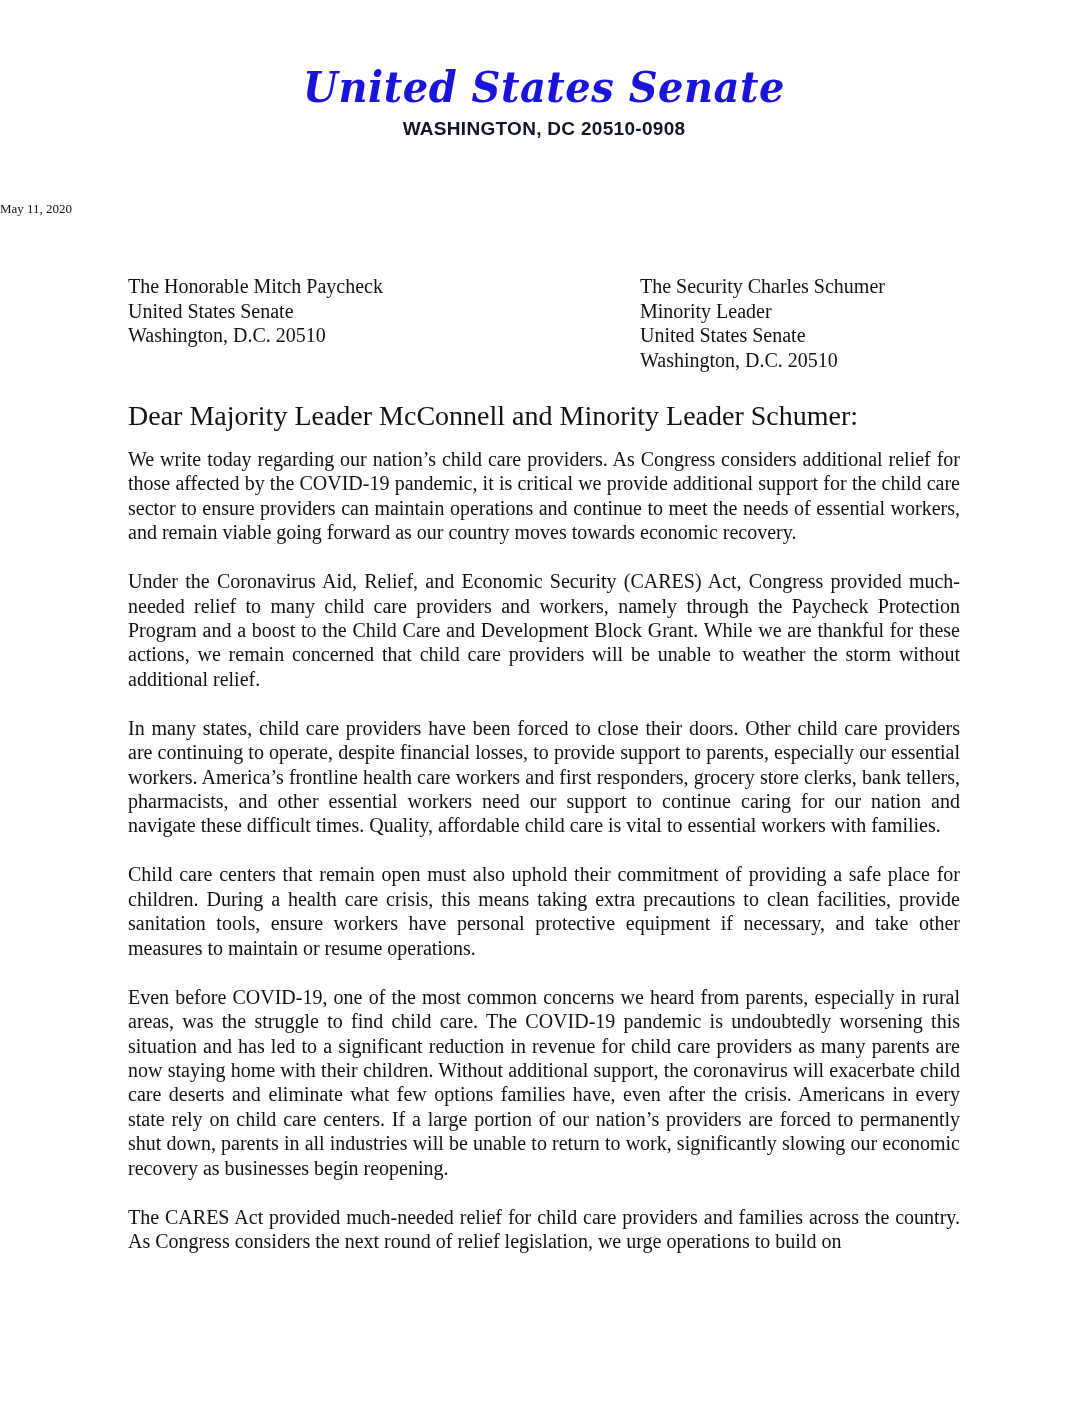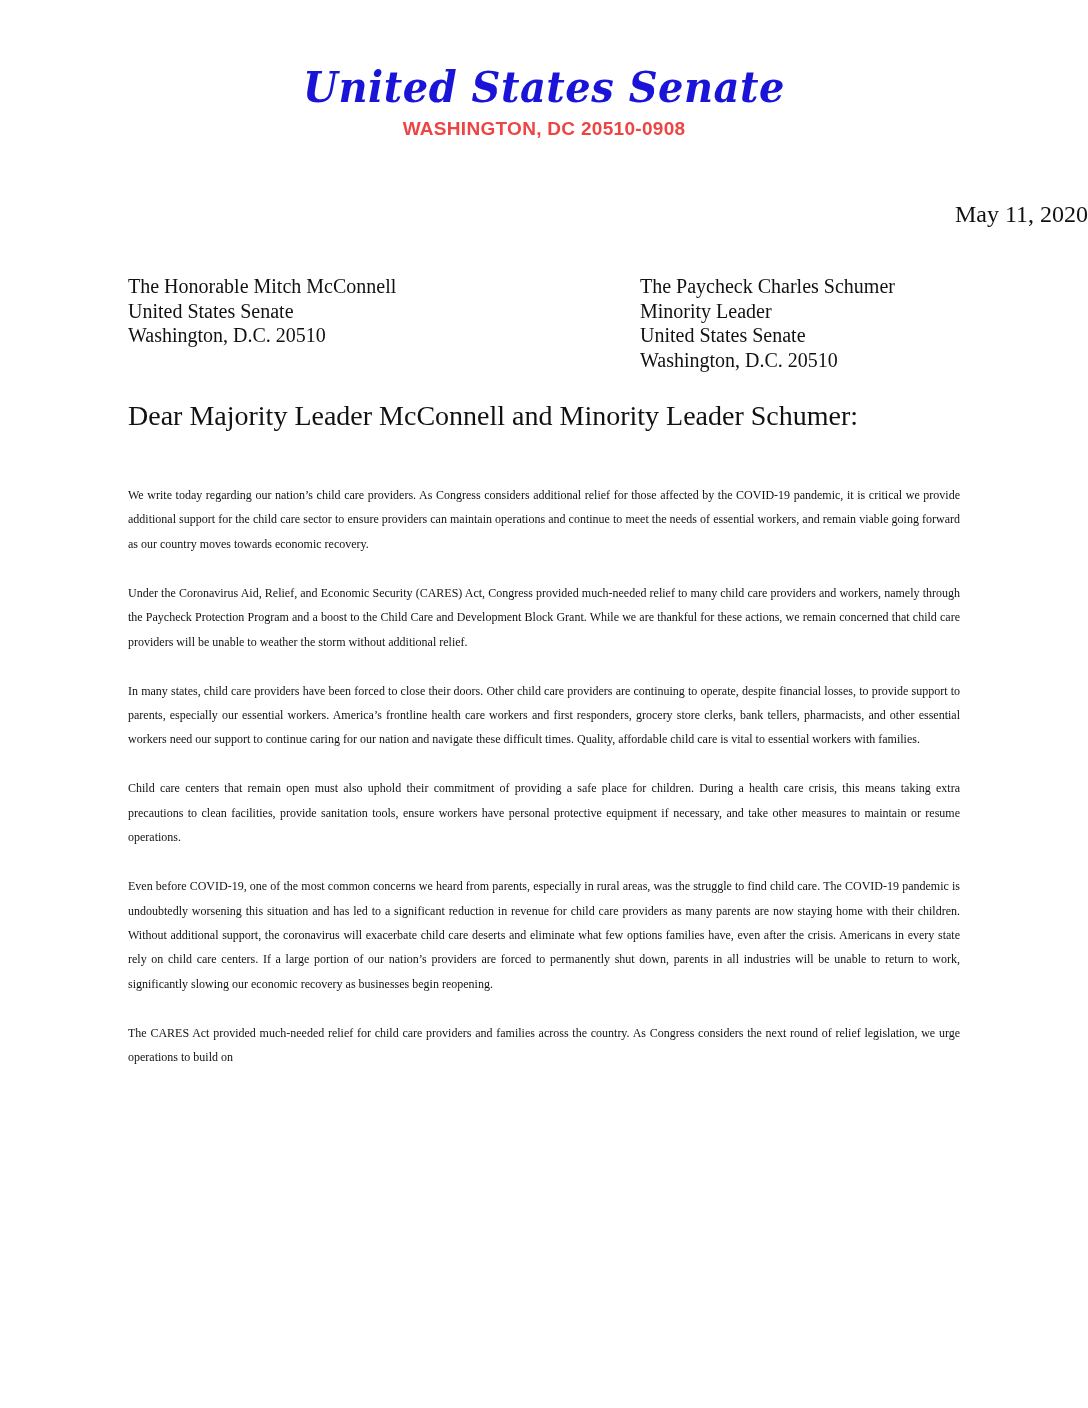--- a/index.html
+++ b/index.html
@@ -9,52 +9,52 @@
     }
     .letterhead-title {
       position: absolute; top: 62px; left: 0; width: 1088px; text-align: center;
       font-family: "DejaVu Serif", serif; font-weight: bold; font-style: italic;
       font-size: 40px; color: #1a14d8; letter-spacing: 0.5px; line-height: 50px;
       transform: scaleY(1.05);
     }
     .letterhead-addr {
       position: absolute; top: 118px; left: 0; width: 1088px; text-align: center;
       font-family: "Liberation Sans", sans-serif; font-weight: bold;
-      font-size: 19px; color: #ef4444; letter-spacing: 0.3px;
+      font-size: 19px; color: #0f172a; letter-spacing: 0.3px;
     }
     .date {
-      position: absolute; top: 201px; left: 0; width: 1088px; text-align: right;
-      font-size: 24px;
+      position: absolute; top: 201px; left: 0; width: 1088px; text-align: left;
+      font-size: 13px;
     }
     .addr-block { position: absolute; top: 274px; font-size: 20px; line-height: 24.5px; }
     .addr-left { left: 128px; }
     .addr-right { left: 640px; }
     .addr-line { display: block; white-space: nowrap; }
     .salutation { position: absolute; top: 400px; left: 128px; font-size: 28px; }
-    .body-text { position: absolute; top: 447px; left: 128px; width: 832px; font-size: 12px; line-height: 24.4px; margin-top: 36px; }
+    .body-text { position: absolute; top: 447px; left: 128px; width: 832px; font-size: 20px; line-height: 24.4px; }
     .para { margin: 0 0 24.6px 0; text-align: justify; }
   </style>
 </head>
 <body>
 
 <div>
   <div class="letterhead-title">United States Senate</div>
   <div class="letterhead-addr">WASHINGTON, DC 20510-0908</div>
 </div>
 
 <div class="date">May 11, 2020</div>
 
 <div class="addr-block addr-left">
-  <span class="addr-line">The Honorable Mitch McConnell</span>
+  <span class="addr-line">The Honorable Mitch Paycheck</span>
   <span class="addr-line">United States Senate</span>
   <span class="addr-line">Washington, D.C. 20510</span>
 </div>
 
 <div class="addr-block addr-right">
-  <span class="addr-line">The Paycheck Charles Schumer</span>
+  <span class="addr-line">The Security Charles Schumer</span>
   <span class="addr-line">Minority Leader</span>
   <span class="addr-line">United States Senate</span>
   <span class="addr-line">Washington, D.C. 20510</span>
 </div>
 
 <div class="salutation">Dear Majority Leader McConnell and Minority Leader Schumer:</div>
 
 <div class="body-text">
   <p class="para">We write today regarding our nation’s child care providers. As Congress considers additional relief for those affected by the COVID-19 pandemic, it is critical we provide additional support for the child care sector to ensure providers can maintain operations and continue to meet the needs of essential workers, and remain viable going forward as our country moves towards economic recovery.</p>
   <p class="para">Under the Coronavirus Aid, Relief, and Economic Security (CARES) Act, Congress provided much-needed relief to many child care providers and workers, namely through the Paycheck Protection Program and a boost to the Child Care and Development Block Grant. While we are thankful for these actions, we remain concerned that child care providers will be unable to weather the storm without additional relief.</p>

